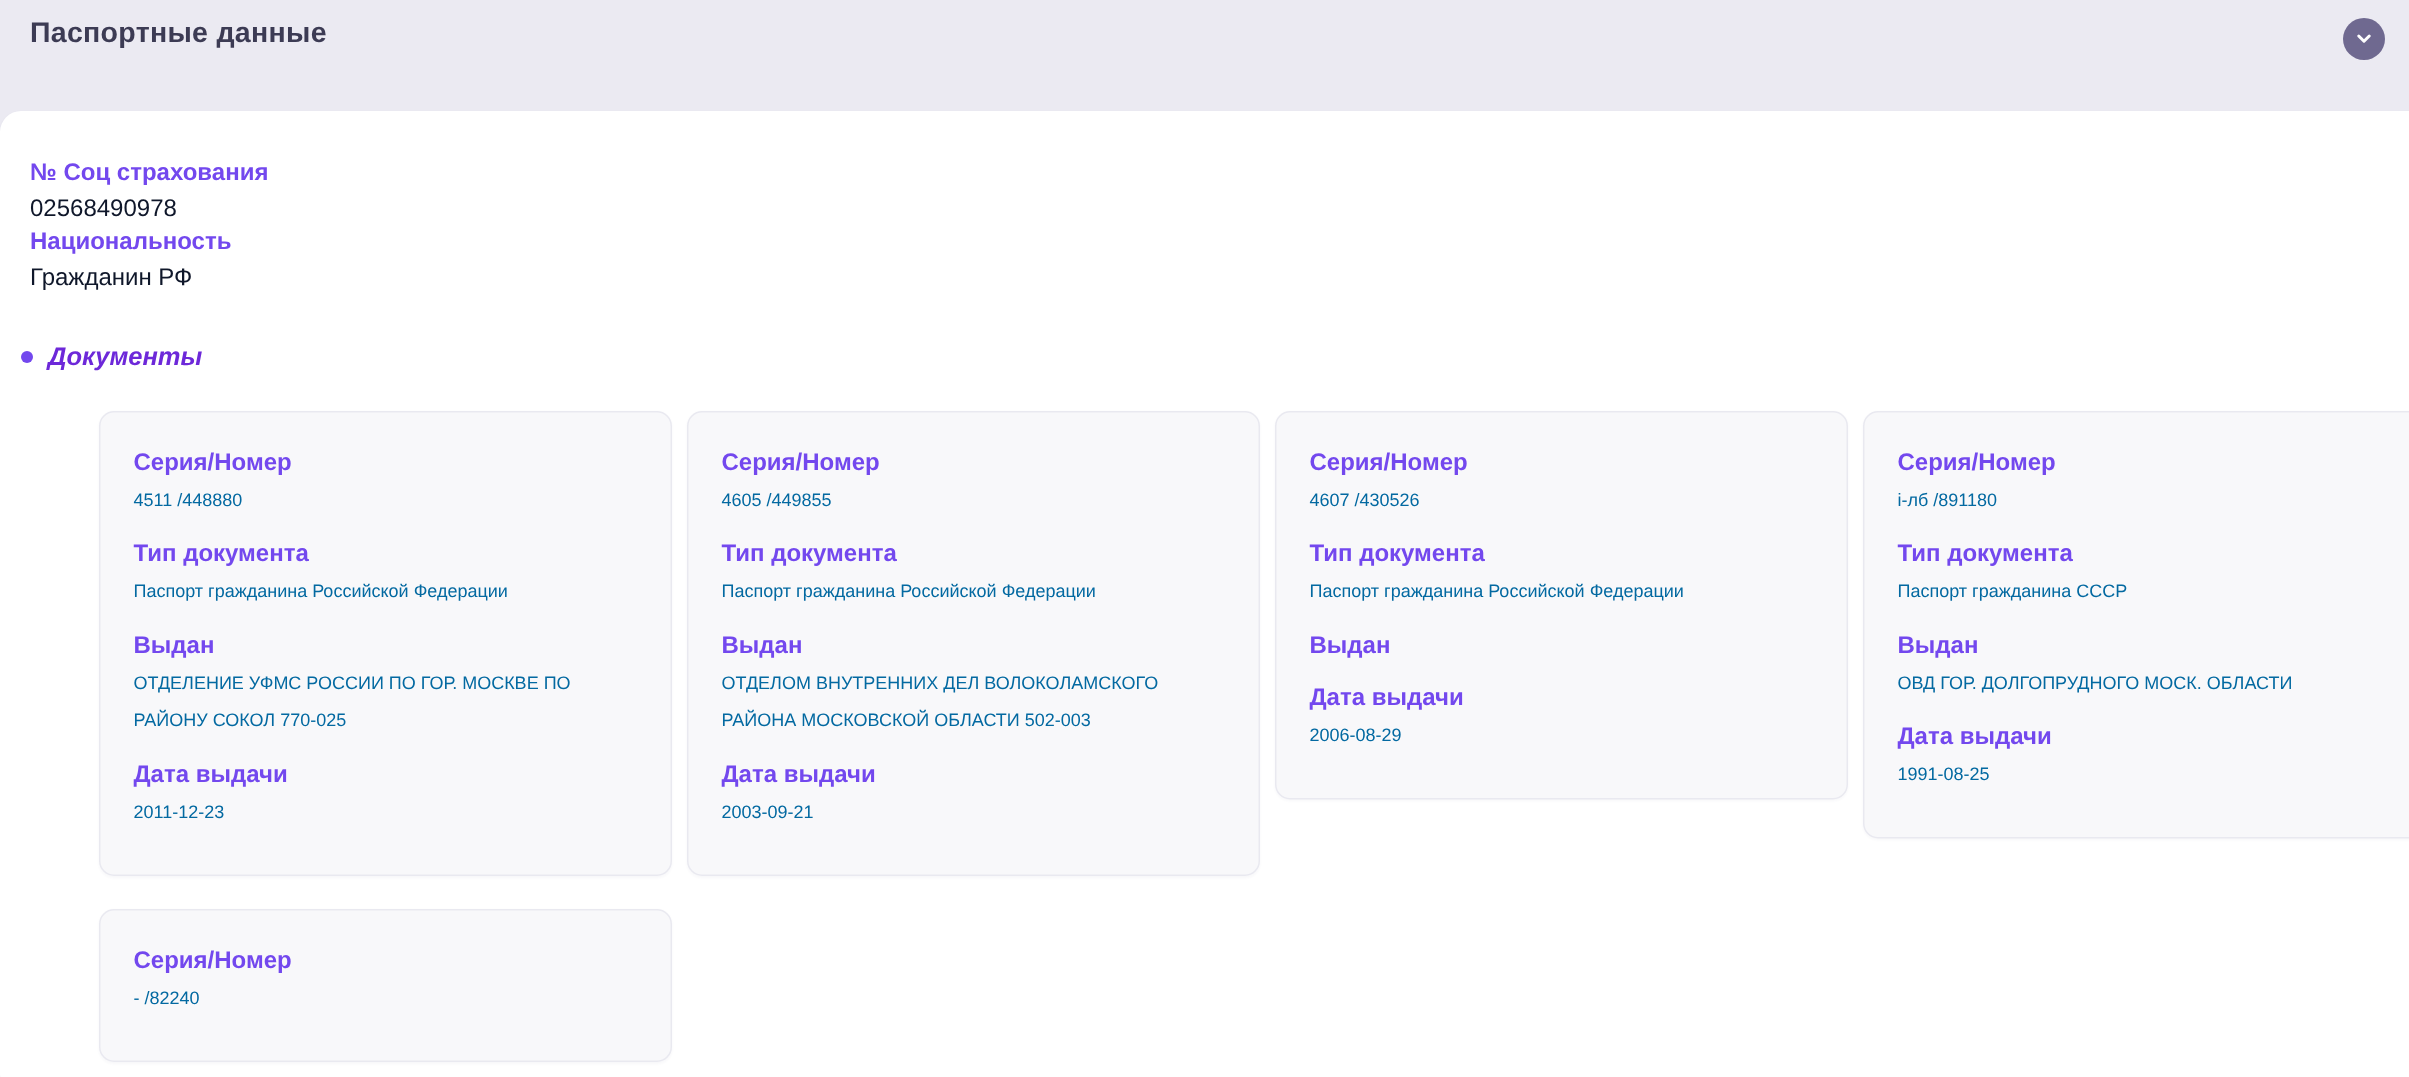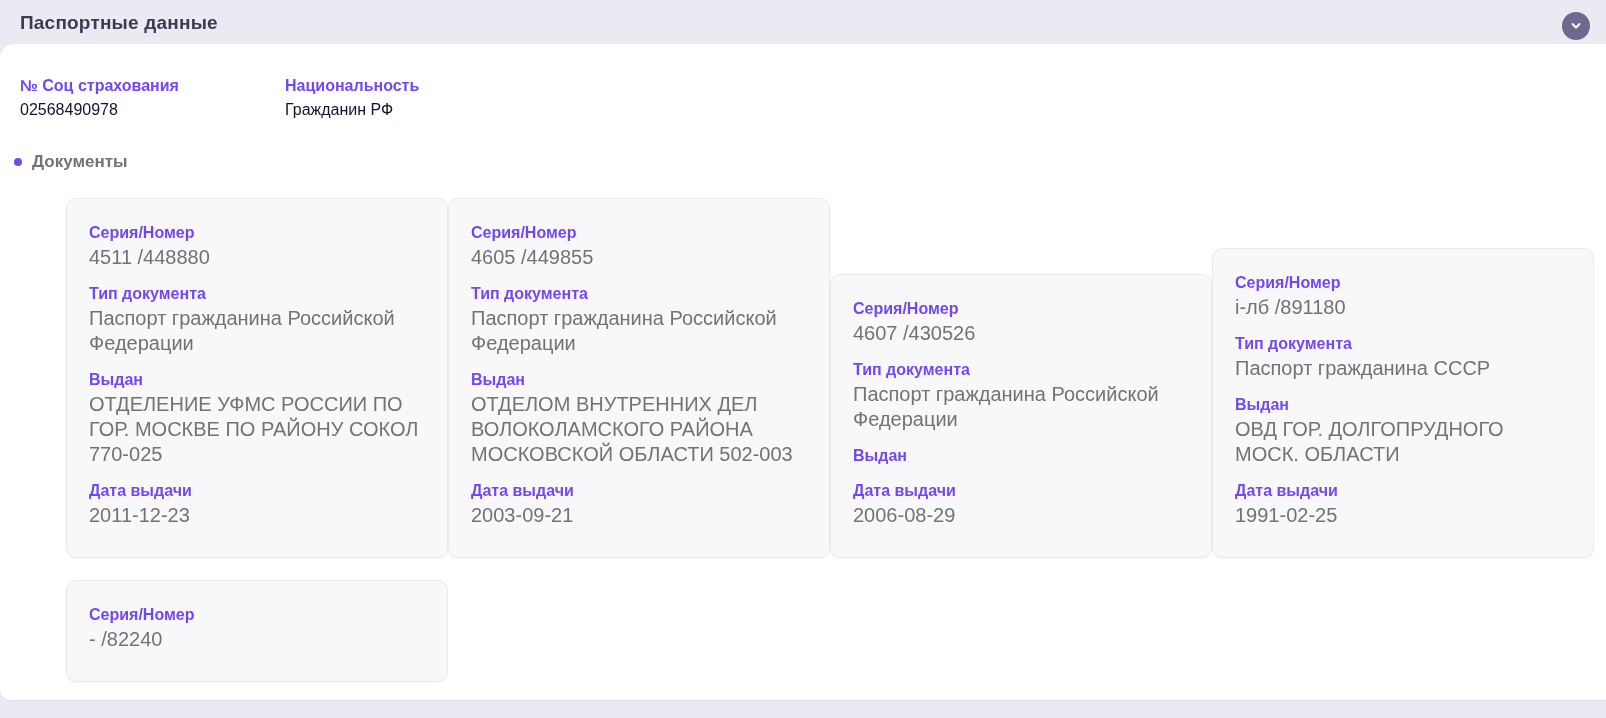--- a/index.html
+++ b/index.html
@@ -6,21 +6,21 @@
   html, body {
     width: 1606px;
     height: 718px;
     overflow: hidden;
     background: #ebeaf2;
     font-family: "Liberation Sans", "DejaVu Sans", sans-serif;
     color: #2b2b33;
   }
   
   .panel-header {
-    height: 44px;
+    height: 74px;
     background: #ebeaf2;
     display: flex;
     align-items: flex-start;
     justify-content: space-between;
     padding: 11px 16px 0 20px;
   }
   .panel-title {
     font-size: 19px;
     font-weight: bold;
     color: #3c3b54;
@@ -45,20 +45,21 @@
     background: #ffffff;
     border-radius: 14px 0 0 10px;
     min-height: 648px;
     padding: 32px 14px 18px 18px;
     box-shadow: 0 1px 2px rgba(60,60,90,.05);
   }
   
   .fields-row {
     display: flex;
     padding-left: 2px;
+    flex-direction: column;
   }
   .field { min-width: 265px; padding-right: 20px; }
   .field-label {
     font-size: 16px;
     font-weight: bold;
     color: #7348ee;
     line-height: 20px;
   }
   .field-value {
     font-size: 16px;
@@ -76,27 +77,28 @@
     width: 8px;
     height: 8px;
     border-radius: 50%;
     background: #7348ee;
     margin-right: 10px;
     flex: 0 0 auto;
   }
   .section-title-text {
     font-size: 17px;
     font-weight: bold;
-    color: #737373;
+    color: #6d28d9;
+    font-style: italic;
   }
   
   .cards-row {
     display: flex;
-    align-items: flex-end;
-    gap: 0;
+    align-items: flex-start;
+    gap: 10px;
     margin-top: 26px;
     padding-left: 48px;
   }
   .cards-row.second { margin-top: 22px; }
   .doc-card {
     flex: 0 0 382px;
     width: 382px;
     background: #f8f8fa;
     border: 1px solid #e9e9f0;
     border-radius: 10px;
@@ -105,22 +107,22 @@
   }
   .doc-group { margin-bottom: 13px; }
   .doc-group:last-child { margin-bottom: 5px; }
   .doc-label {
     font-size: 16px;
     font-weight: bold;
     color: #7348ee;
     line-height: 22px;
   }
   .doc-value {
-    font-size: 20px;
-    color: #737373;
+    font-size: 12px;
+    color: #0369a1;
     line-height: 25px;
     margin-top: 1px;
   }
 </style>
 </head>
 <body>
 
 <div class="panel-header">
   <div class="panel-title">Паспортные данные</div>
   <button class="collapse-btn">
@@ -216,21 +218,21 @@
       <div class="doc-group">
         <div class="doc-label">Тип документа</div>
         <div class="doc-value">Паспорт гражданина СССР</div>
       </div>
       <div class="doc-group">
         <div class="doc-label">Выдан</div>
         <div class="doc-value">ОВД ГОР. ДОЛГОПРУДНОГО МОСК. ОБЛАСТИ</div>
       </div>
       <div class="doc-group">
         <div class="doc-label">Дата выдачи</div>
-        <div class="doc-value">1991-02-25</div>
+        <div class="doc-value">1991-08-25</div>
       </div>
     </div>
 
   </div>
 
   <div class="cards-row second">
     <div class="doc-card">
       <div class="doc-group">
         <div class="doc-label">Серия/Номер</div>
         <div class="doc-value">- /82240</div>

